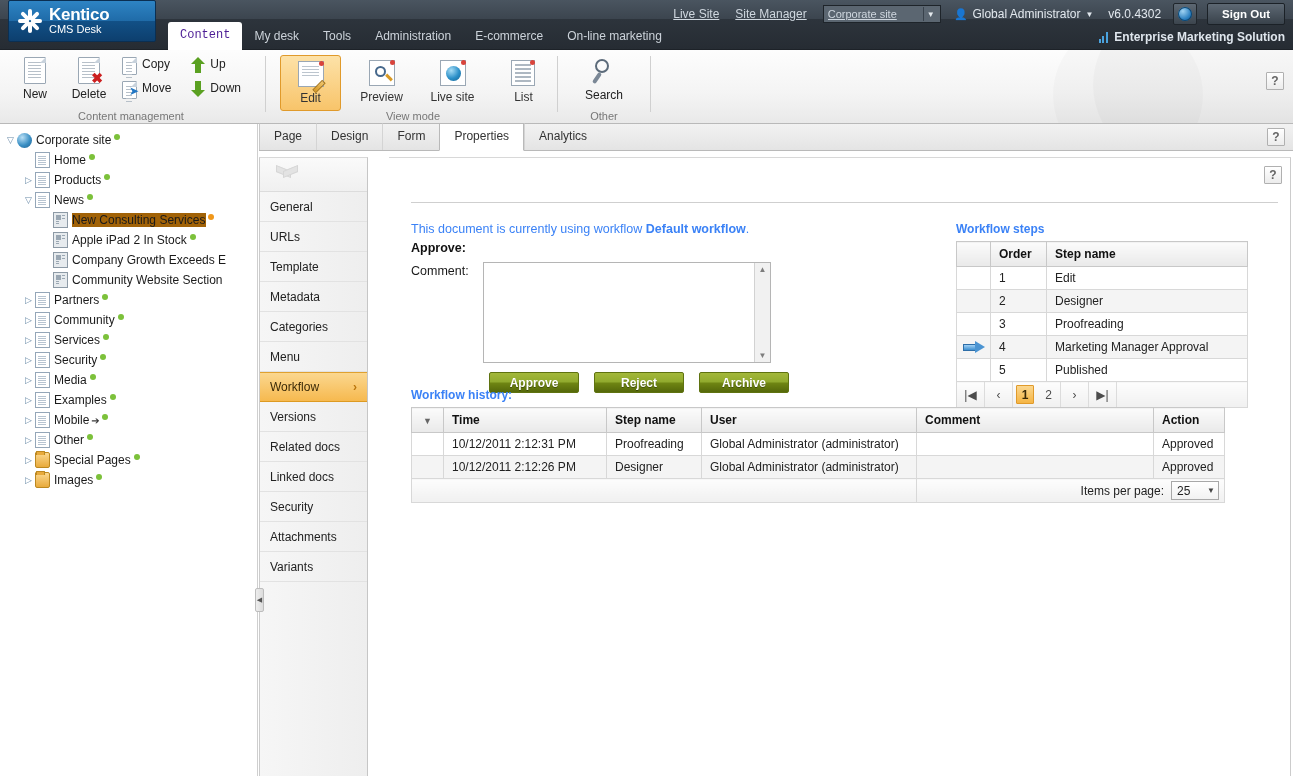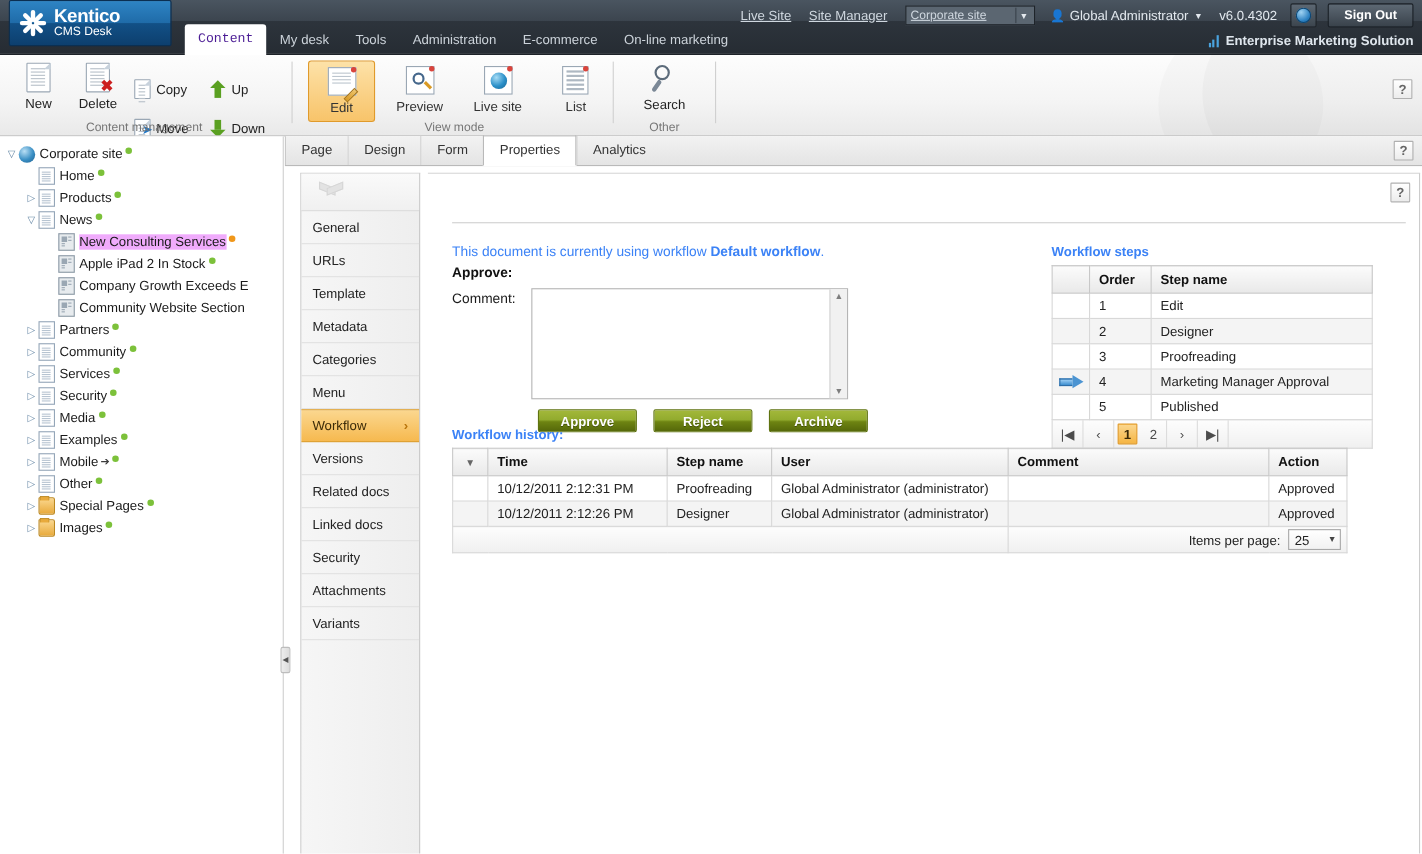--- a/index.html
+++ b/index.html
@@ -97,21 +97,21 @@
   .rgroup .glabel {
     position: absolute; bottom: 2px; width: 100%; text-align: center;
     font-size: 11px; color: #777;
   }
   .rgsep { position: absolute; top: 6px; width: 1px; height: 56px; background: #d0d0d0; }
   .rbtn {
     width: 54px; display:flex; flex-direction: column; align-items:center;
     cursor:pointer; font-size: 12px; color:#222; padding-top:2px;
   }
   .rbtn .ilabel { margin-top: 3px; }
-  .rbtn-sm { display:flex; align-items:center; cursor:pointer; font-size:12px; color:#222; height:24px; padding: 0 4px; margin-top: 12px;}
+  .rbtn-sm { display:flex; align-items:flex-start; cursor:pointer; font-size:12px; color:#222; height:24px; padding: 0 4px;}
   .rbtn-sm .ilabel{ margin-left:5px; }
   .rbtn-big {
     width: 62px; height: 56px; display:flex;flex-direction:column;align-items:center;
     justify-content:flex-start; padding-top:5px; cursor:pointer; font-size:12px;
   }
   .rbtn-big.active {
     background: linear-gradient(to bottom,#fde2a8,#f8c46a);
     border:1px solid #e09a2b; border-radius:3px;
   }
   
@@ -168,21 +168,21 @@
     width:15px;height:15px;}
   .tico-news{background:#e7ebee;border:1px solid #8d9aa6;}
   .tico-news:before{content:"";position:absolute;left:2px;top:2px;width:5px;height:5px;background:#9aa7b3;}
   .tico-news:after{content:"";position:absolute;left:8px;top:2px;right:2px;height:1px;background:#9aa7b3;
     box-shadow:0 3px 0 #9aa7b3, -6px 6px 0 #9aa7b3, -6px 8px 0 #9aa7b3;}
   .tico-folder{background:linear-gradient(to bottom,#fbd88f,#e8aa3c);border:1px solid #bc8820;border-radius:1px 2px 2px 2px;}
   .tico-folder:before{content:"";position:absolute;left:0;top:-2px;width:7px;height:3px;background:#e8aa3c;border:1px solid #bc8820;border-bottom:none;border-radius:1px 1px 0 0;}
   .tlabel{ padding-right:1px; }
   .tdot{ width:6px;height:6px;border-radius:50%;background:#7cc13a;display:inline-block;margin:0 0 7px 2px; vertical-align:middle;}
   .tdot.orange{background:#f0971a;}
-  .tnode.sel .tlabel{ background:#f0abfc; }
+  .tnode.sel .tlabel{ background:#a16207; }
   .tnode.sel { }
   .tmobile-arrow{ color:#3b3b3b; font-size:10px; margin-left:1px; }
 
   .splitter {
     position:absolute; left:255px; top:588px; width:9px; height:24px;
     background: linear-gradient(to right,#ededed,#dcdcdc);
     border:1px solid #bdbdbd; border-radius:2px;
     display:flex; align-items:center; justify-content:center;
     font-size:7px; color:#555; cursor: pointer; z-index: 5;
   }
@@ -197,21 +197,21 @@
   .subtab {
     padding:5px 14px 6px; font-size:12px; color:#333; cursor:pointer;
     border-left:1px solid #d4d4d4; border-top: 1px solid transparent; line-height:15px;
   }
   .subtab:first-child{ border-left:1px solid #c9c9c9; }
   .subtab.active{ background:#fff; border:1px solid #b9b9b9; border-bottom:1px solid #fff;
     margin-bottom:-1px; position:relative; z-index:2; }
   .subtab-help { position:absolute; right:8px; bottom:4px; }
 
   .props-pane {
-    position:absolute; left:14px; top:33px; width:109px; bottom:0;
+    position:absolute; left:0; top:33px; width:109px; bottom:0;
     background: linear-gradient(to right,#f6f6f6,#eeeeee);
     border-right:1px solid #c6c6c6; border-left:1px solid #cccccc;
     border-top:1px solid #d8d8d8;
   }
   .props-head { height:34px; display:flex; align-items:center; padding-left:16px;
     border-bottom:1px solid #dcdcdc; background: linear-gradient(to bottom,#fafafa,#f0f0f0);}
   .chev-dn { width:22px;height:13px;position:relative; }
   .chev-dn:before,.chev-dn:after{content:"";position:absolute;top:0;width:13px;height:5px;background:#e3e3e3;
     border:1px solid #d6d6d6;}
   .chev-dn:before{left:0;transform:skewY(22deg) ;}

